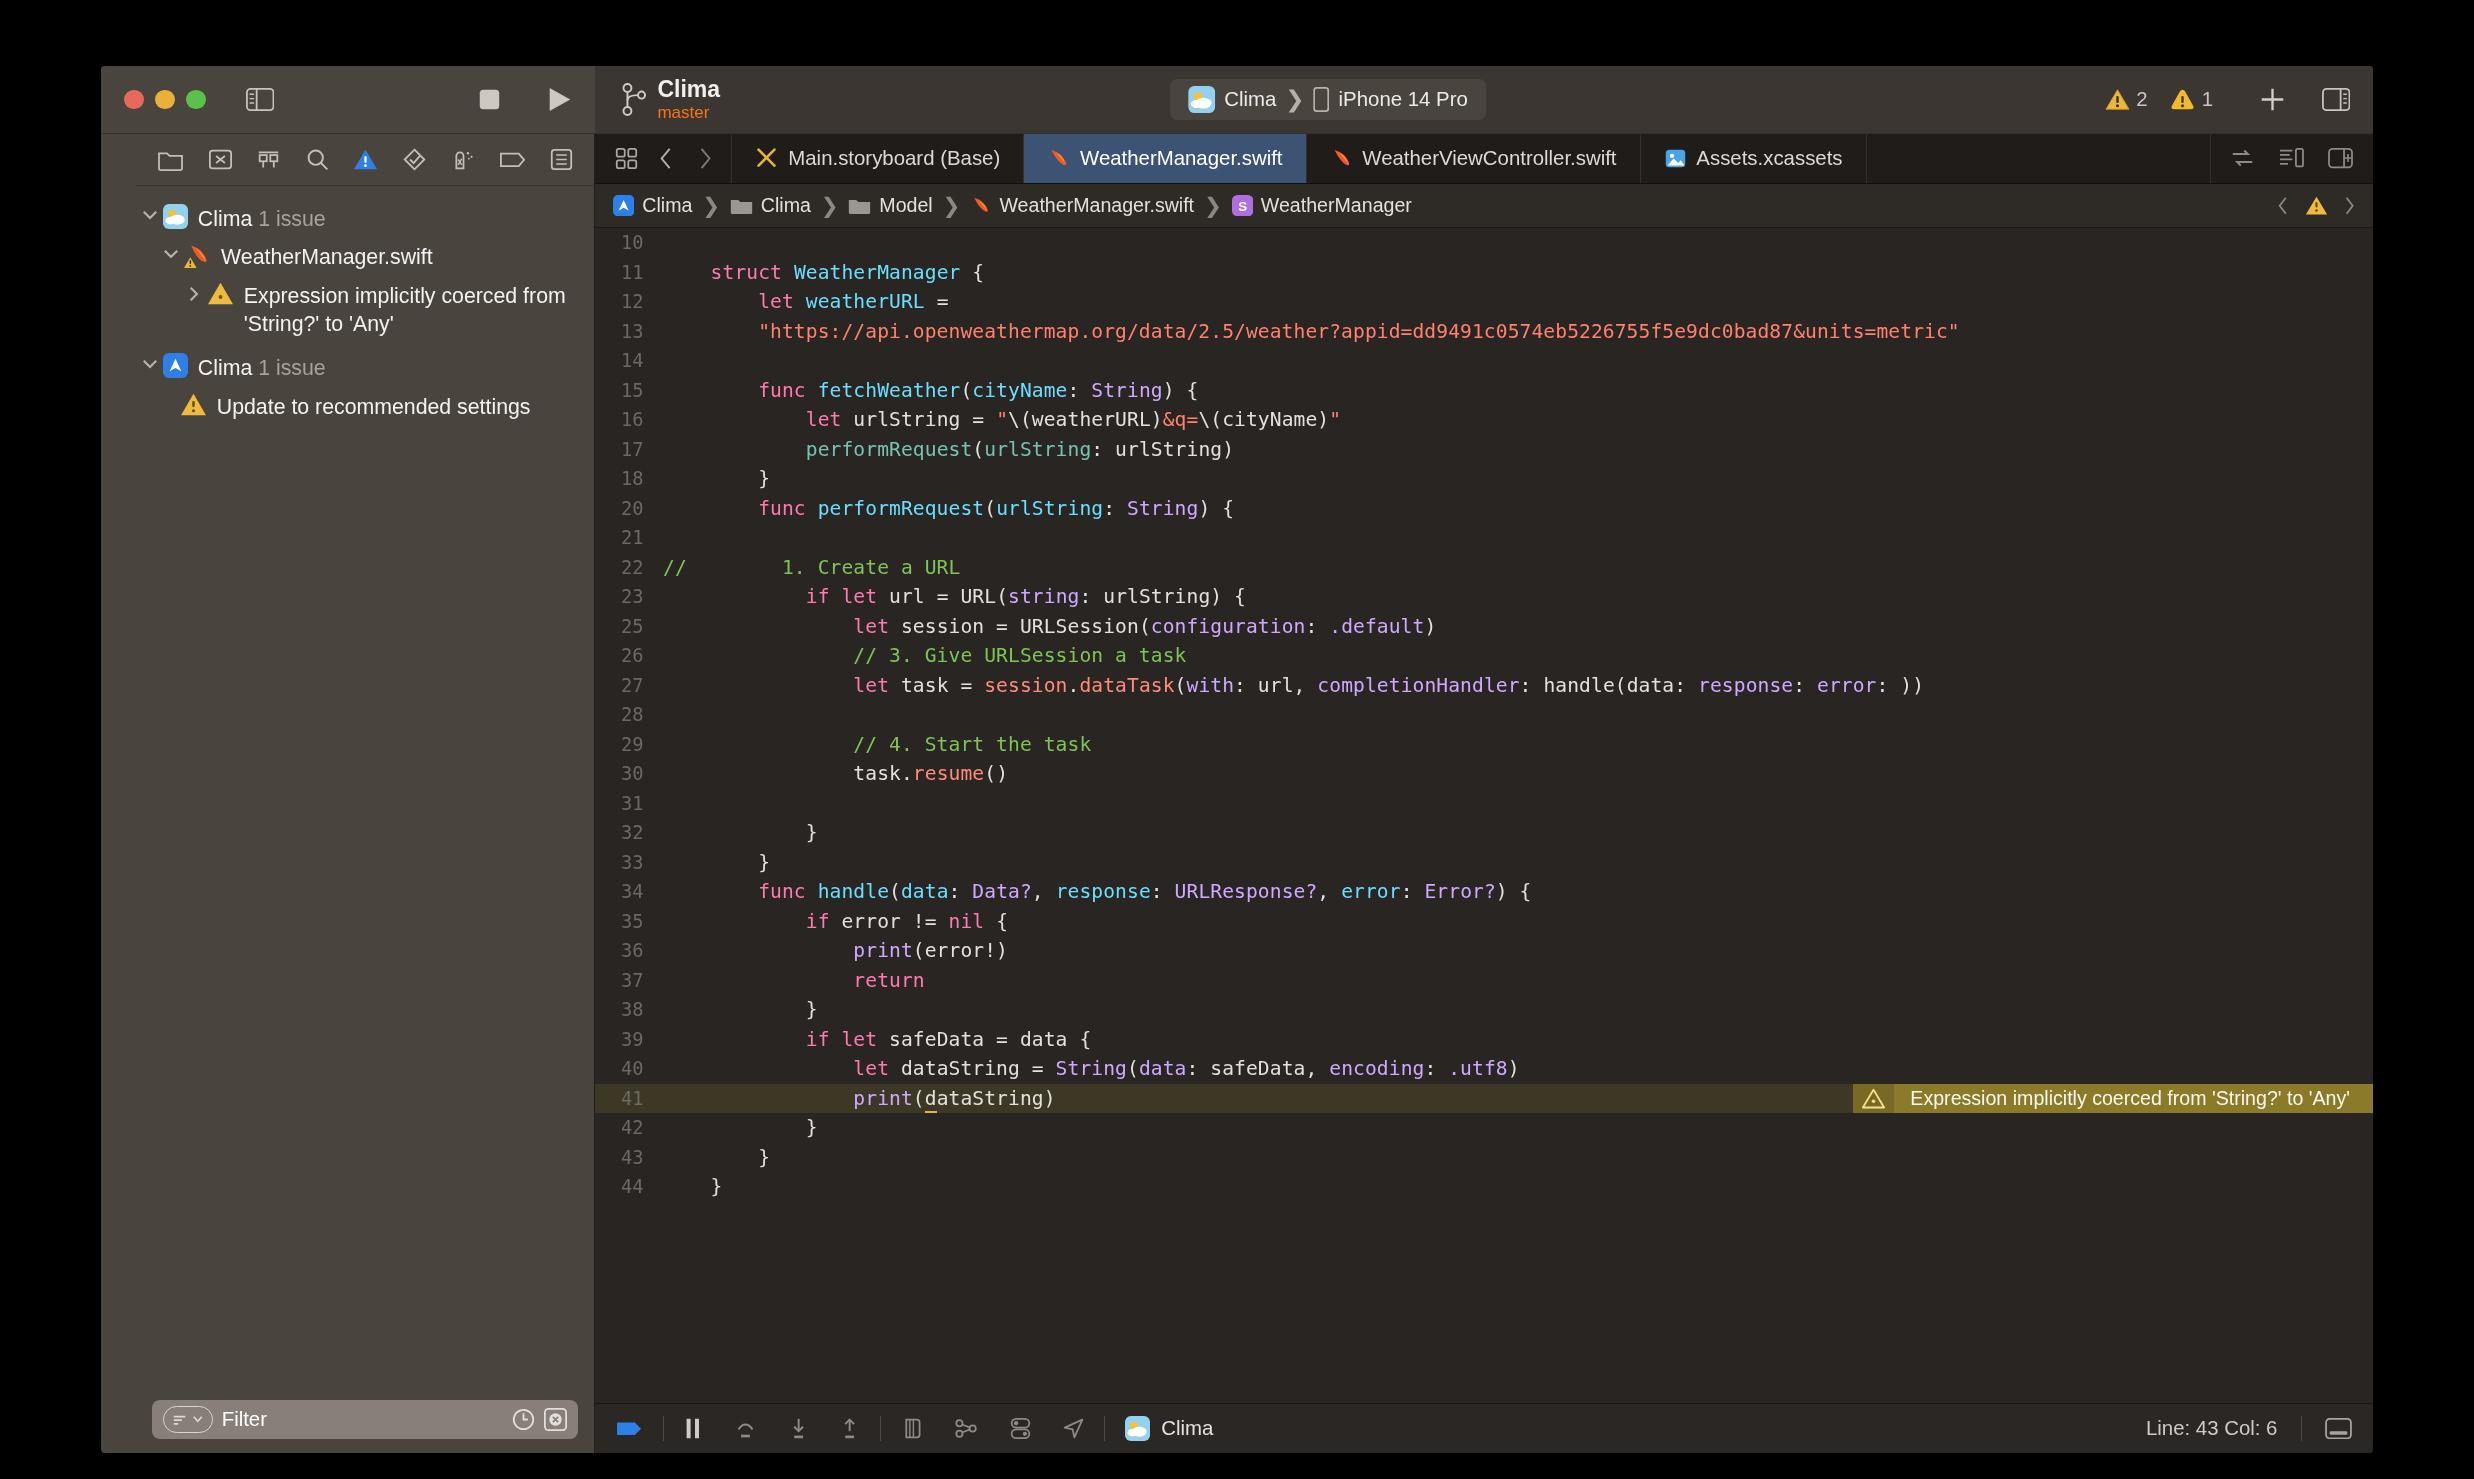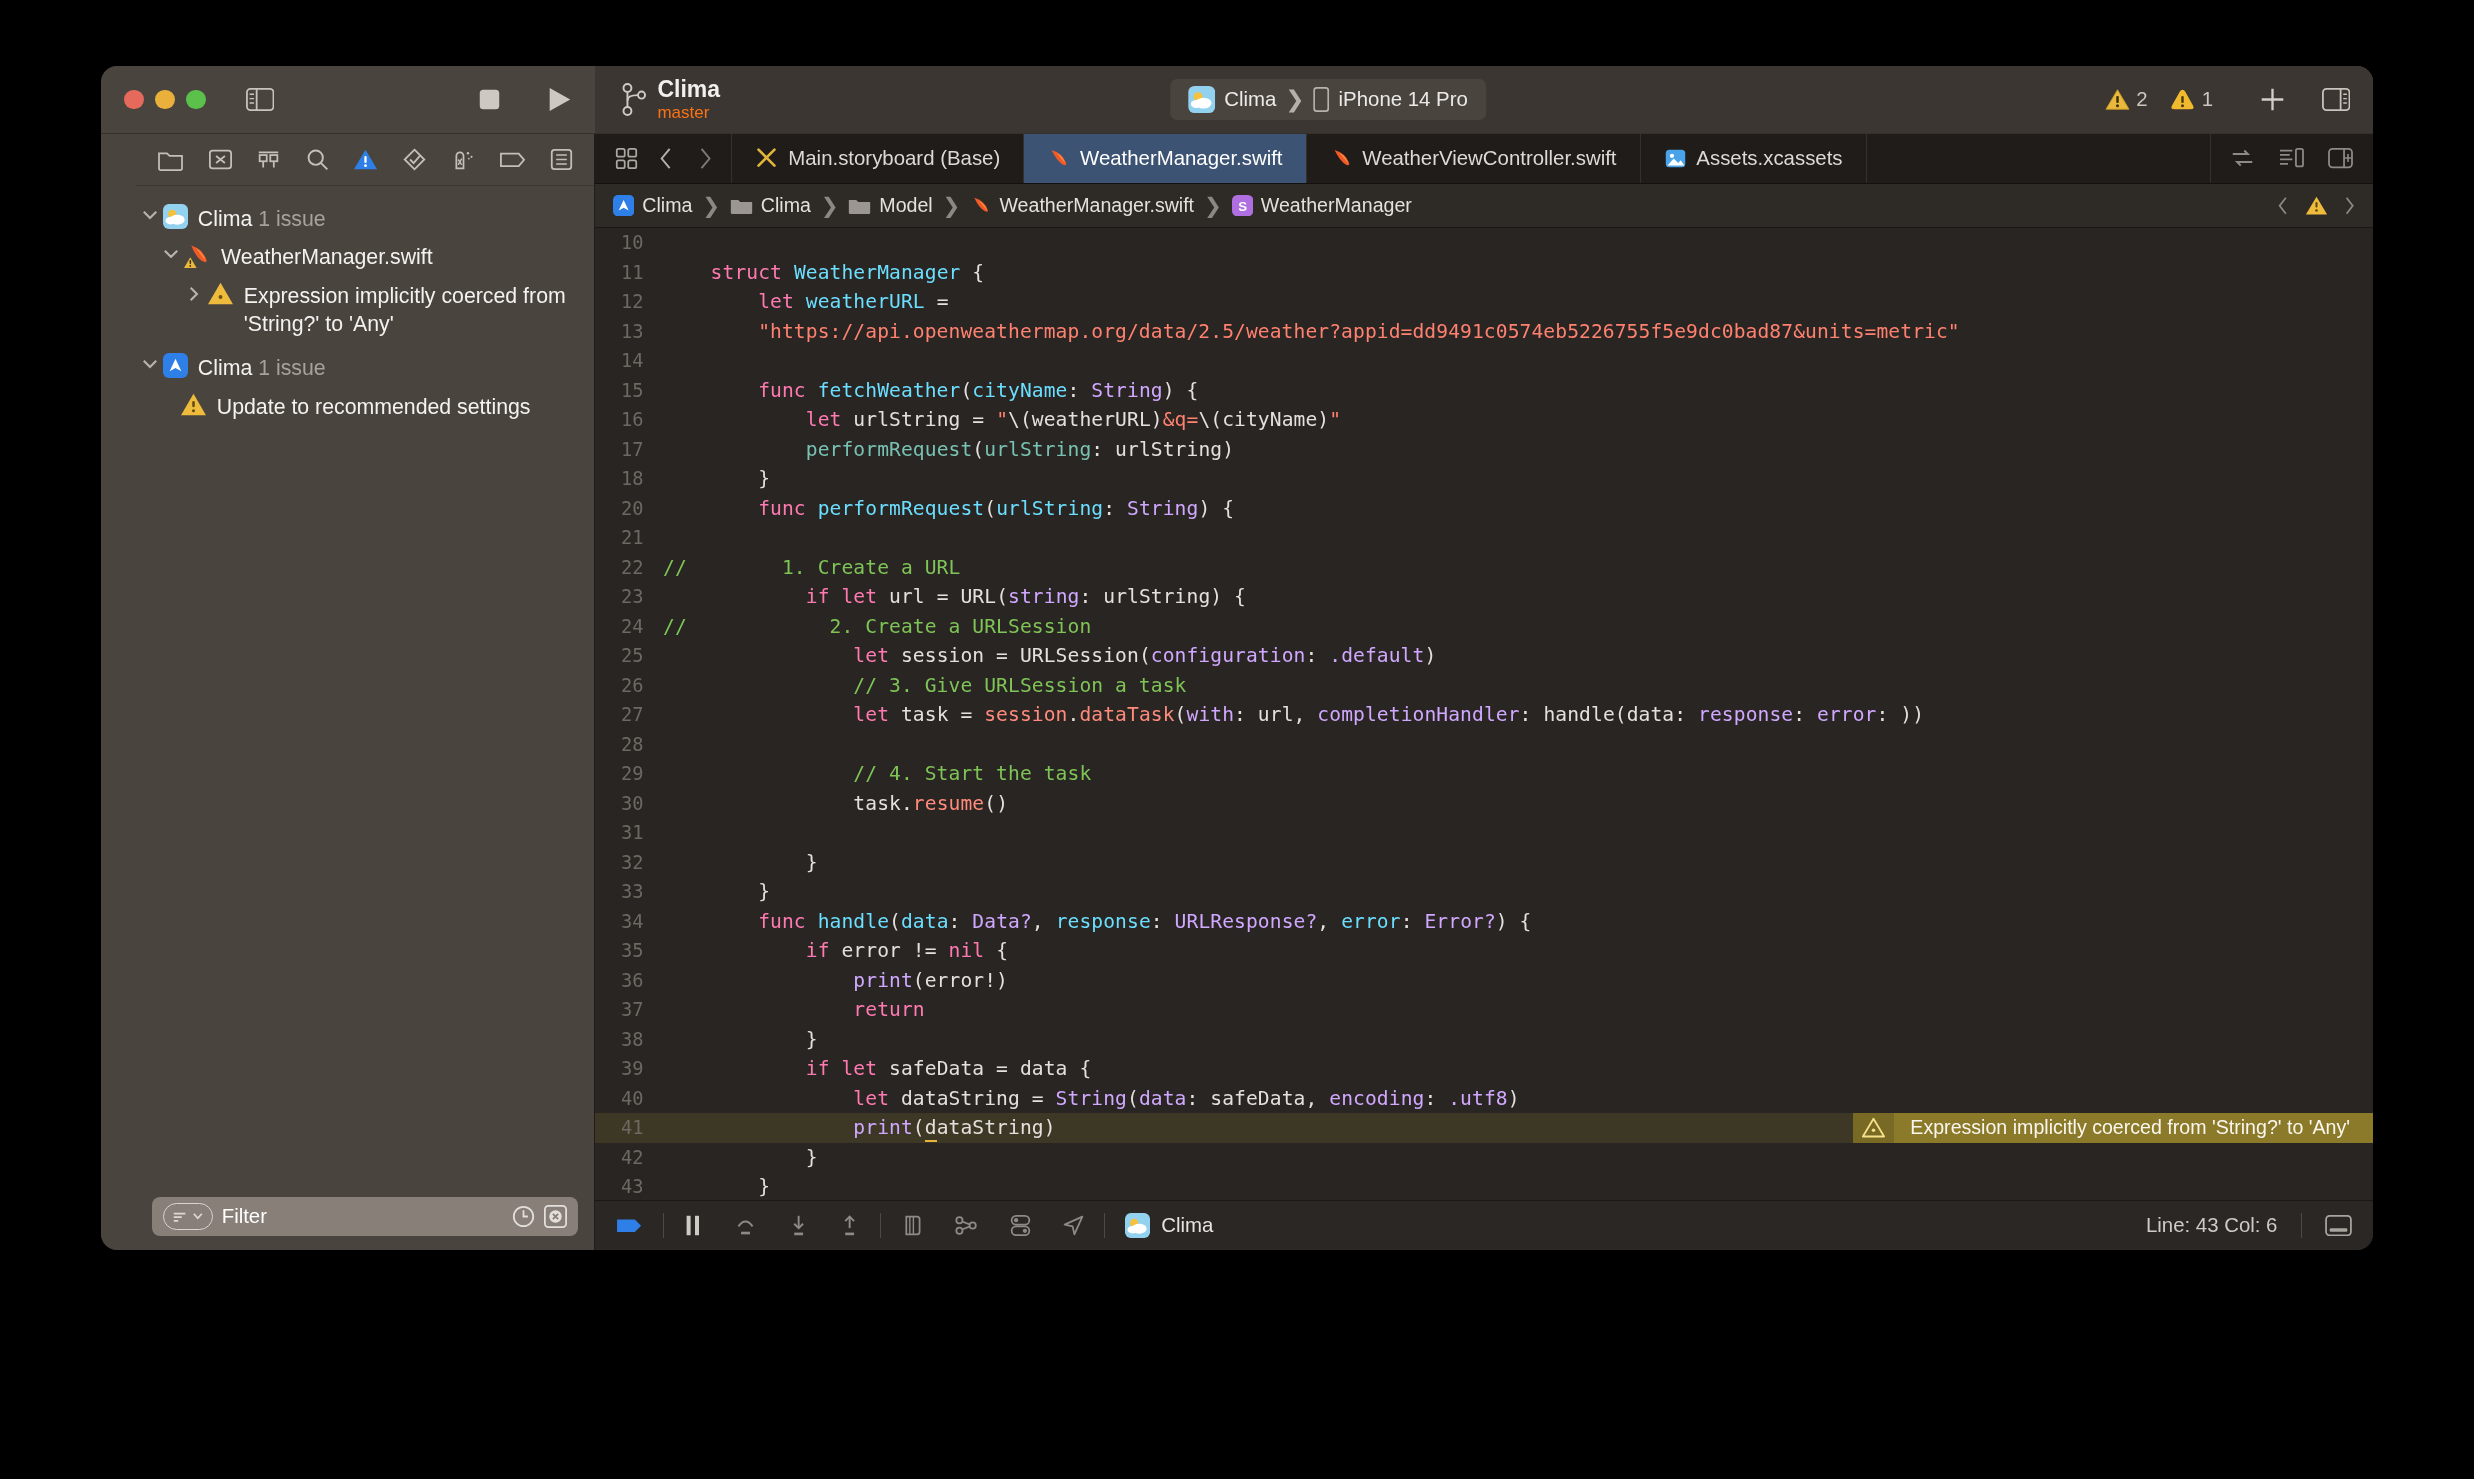--- a/index.html
+++ b/index.html
@@ -5,22 +5,22 @@
   * { box-sizing: border-box; margin: 0; padding: 0; }
   html, body {
     width: 2475px; height: 1479px;
     background: #000000;
     font-family: "Liberation Sans", sans-serif;
     overflow: hidden;
   }
   .window {
     position: absolute;
     left: 101px; top: 66px;
-    width: 2272px; height: 1184px;
-    border-radius: 16px;
+    width: 2272px; height: 1387px;
+    border-radius: 4px;
     overflow: hidden;
     background: #292522;
     box-shadow: 0 19.6px 53px rgba(0,0,0,0.75);
     display: flex;
     flex-direction: column;
   }
   
   .titlebar {
     height: 68px;
     background: #4a443f;
@@ -703,21 +703,20 @@
           <div class="code-line"><div class="gutter">13</div><div class="code-text"><span class="plain">        </span><span class="str">"https://api.openweathermap.org/data/2.5/weather?appid=dd9491c0574eb5226755f5e9dc0bad87&amp;units=metric"</span></div></div>
           <div class="code-line"><div class="gutter">14</div><div class="code-text"></div></div>
           <div class="code-line"><div class="gutter">15</div><div class="code-text"><span class="plain">        </span><span class="kw">func </span><span class="typ">fetchWeather</span><span class="plain">(</span><span class="typ">cityName</span><span class="plain">: </span><span class="fn">String</span><span class="plain">) {</span></div></div>
           <div class="code-line"><div class="gutter">16</div><div class="code-text"><span class="plain">            </span><span class="kw">let </span><span class="plain">urlString = </span><span class="str">"</span><span class="plain">\(weatherURL)</span><span class="str">&amp;q=</span><span class="plain">\(cityName)</span><span class="str">"</span></div></div>
           <div class="code-line"><div class="gutter">17</div><div class="code-text"><span class="plain">            </span><span class="grn">performRequest</span><span class="plain">(</span><span class="grn">urlString</span><span class="plain">: urlString)</span></div></div>
           <div class="code-line"><div class="gutter">18</div><div class="code-text"><span class="plain">        }</span></div></div>
           <div class="code-line"><div class="gutter">20</div><div class="code-text"><span class="plain">        </span><span class="kw">func </span><span class="typ">performRequest</span><span class="plain">(</span><span class="typ">urlString</span><span class="plain">: </span><span class="fn">String</span><span class="plain">) {</span></div></div>
           <div class="code-line"><div class="gutter">21</div><div class="code-text"></div></div>
           <div class="code-line"><div class="gutter">22</div><div class="code-text"><span class="cmt">//</span><span class="cmt">        1. Create a URL</span></div></div>
           <div class="code-line"><div class="gutter">23</div><div class="code-text"><span class="plain">            </span><span class="kw">if let </span><span class="plain">url = </span><span class="plain">URL</span><span class="plain">(</span><span class="fn">string</span><span class="plain">: urlString) {</span></div></div>
-          <div class="code-line"><div class="gutter">24</div><div class="code-text"><span class="cmt">//</span><span class="cmt">            2. Create a URLSession</span></div></div>
           <div class="code-line"><div class="gutter">25</div><div class="code-text"><span class="plain">                </span><span class="kw">let </span><span class="plain">session = </span><span class="plain">URLSession</span><span class="plain">(</span><span class="fn">configuration</span><span class="plain">: </span><span class="fn">.default</span><span class="plain">)</span></div></div>
           <div class="code-line"><div class="gutter">26</div><div class="code-text"><span class="plain">                </span><span class="cmt">// 3. Give URLSession a task</span></div></div>
           <div class="code-line"><div class="gutter">27</div><div class="code-text"><span class="plain">                </span><span class="kw">let </span><span class="plain">task = </span><span class="mth">session</span><span class="plain">.</span><span class="mth">dataTask</span><span class="plain">(</span><span class="fn">with</span><span class="plain">: url, </span><span class="fn">completionHandler</span><span class="plain">: handle(data: </span><span class="fn">response</span><span class="plain">: </span><span class="fn">error</span><span class="plain">: ))</span></div></div>
           <div class="code-line"><div class="gutter">28</div><div class="code-text"></div></div>
           <div class="code-line"><div class="gutter">29</div><div class="code-text"><span class="plain">                </span><span class="cmt">// 4. Start the task</span></div></div>
           <div class="code-line"><div class="gutter">30</div><div class="code-text"><span class="plain">                </span><span class="plain">task</span><span class="plain">.</span><span class="mth">resume</span><span class="plain">()</span></div></div>
           <div class="code-line"><div class="gutter">31</div><div class="code-text"></div></div>
           <div class="code-line"><div class="gutter">32</div><div class="code-text"><span class="plain">            }</span></div></div>
           <div class="code-line"><div class="gutter">33</div><div class="code-text"><span class="plain">        }</span></div></div>
           <div class="code-line"><div class="gutter">34</div><div class="code-text"><span class="plain">        </span><span class="kw">func </span><span class="typ">handle</span><span class="plain">(</span><span class="typ">data</span><span class="plain">: </span><span class="fn">Data?</span><span class="plain">, </span><span class="typ">response</span><span class="plain">: </span><span class="fn">URLResponse?</span><span class="plain">, </span><span class="typ">error</span><span class="plain">: </span><span class="fn">Error?</span><span class="plain">) {</span></div></div>

